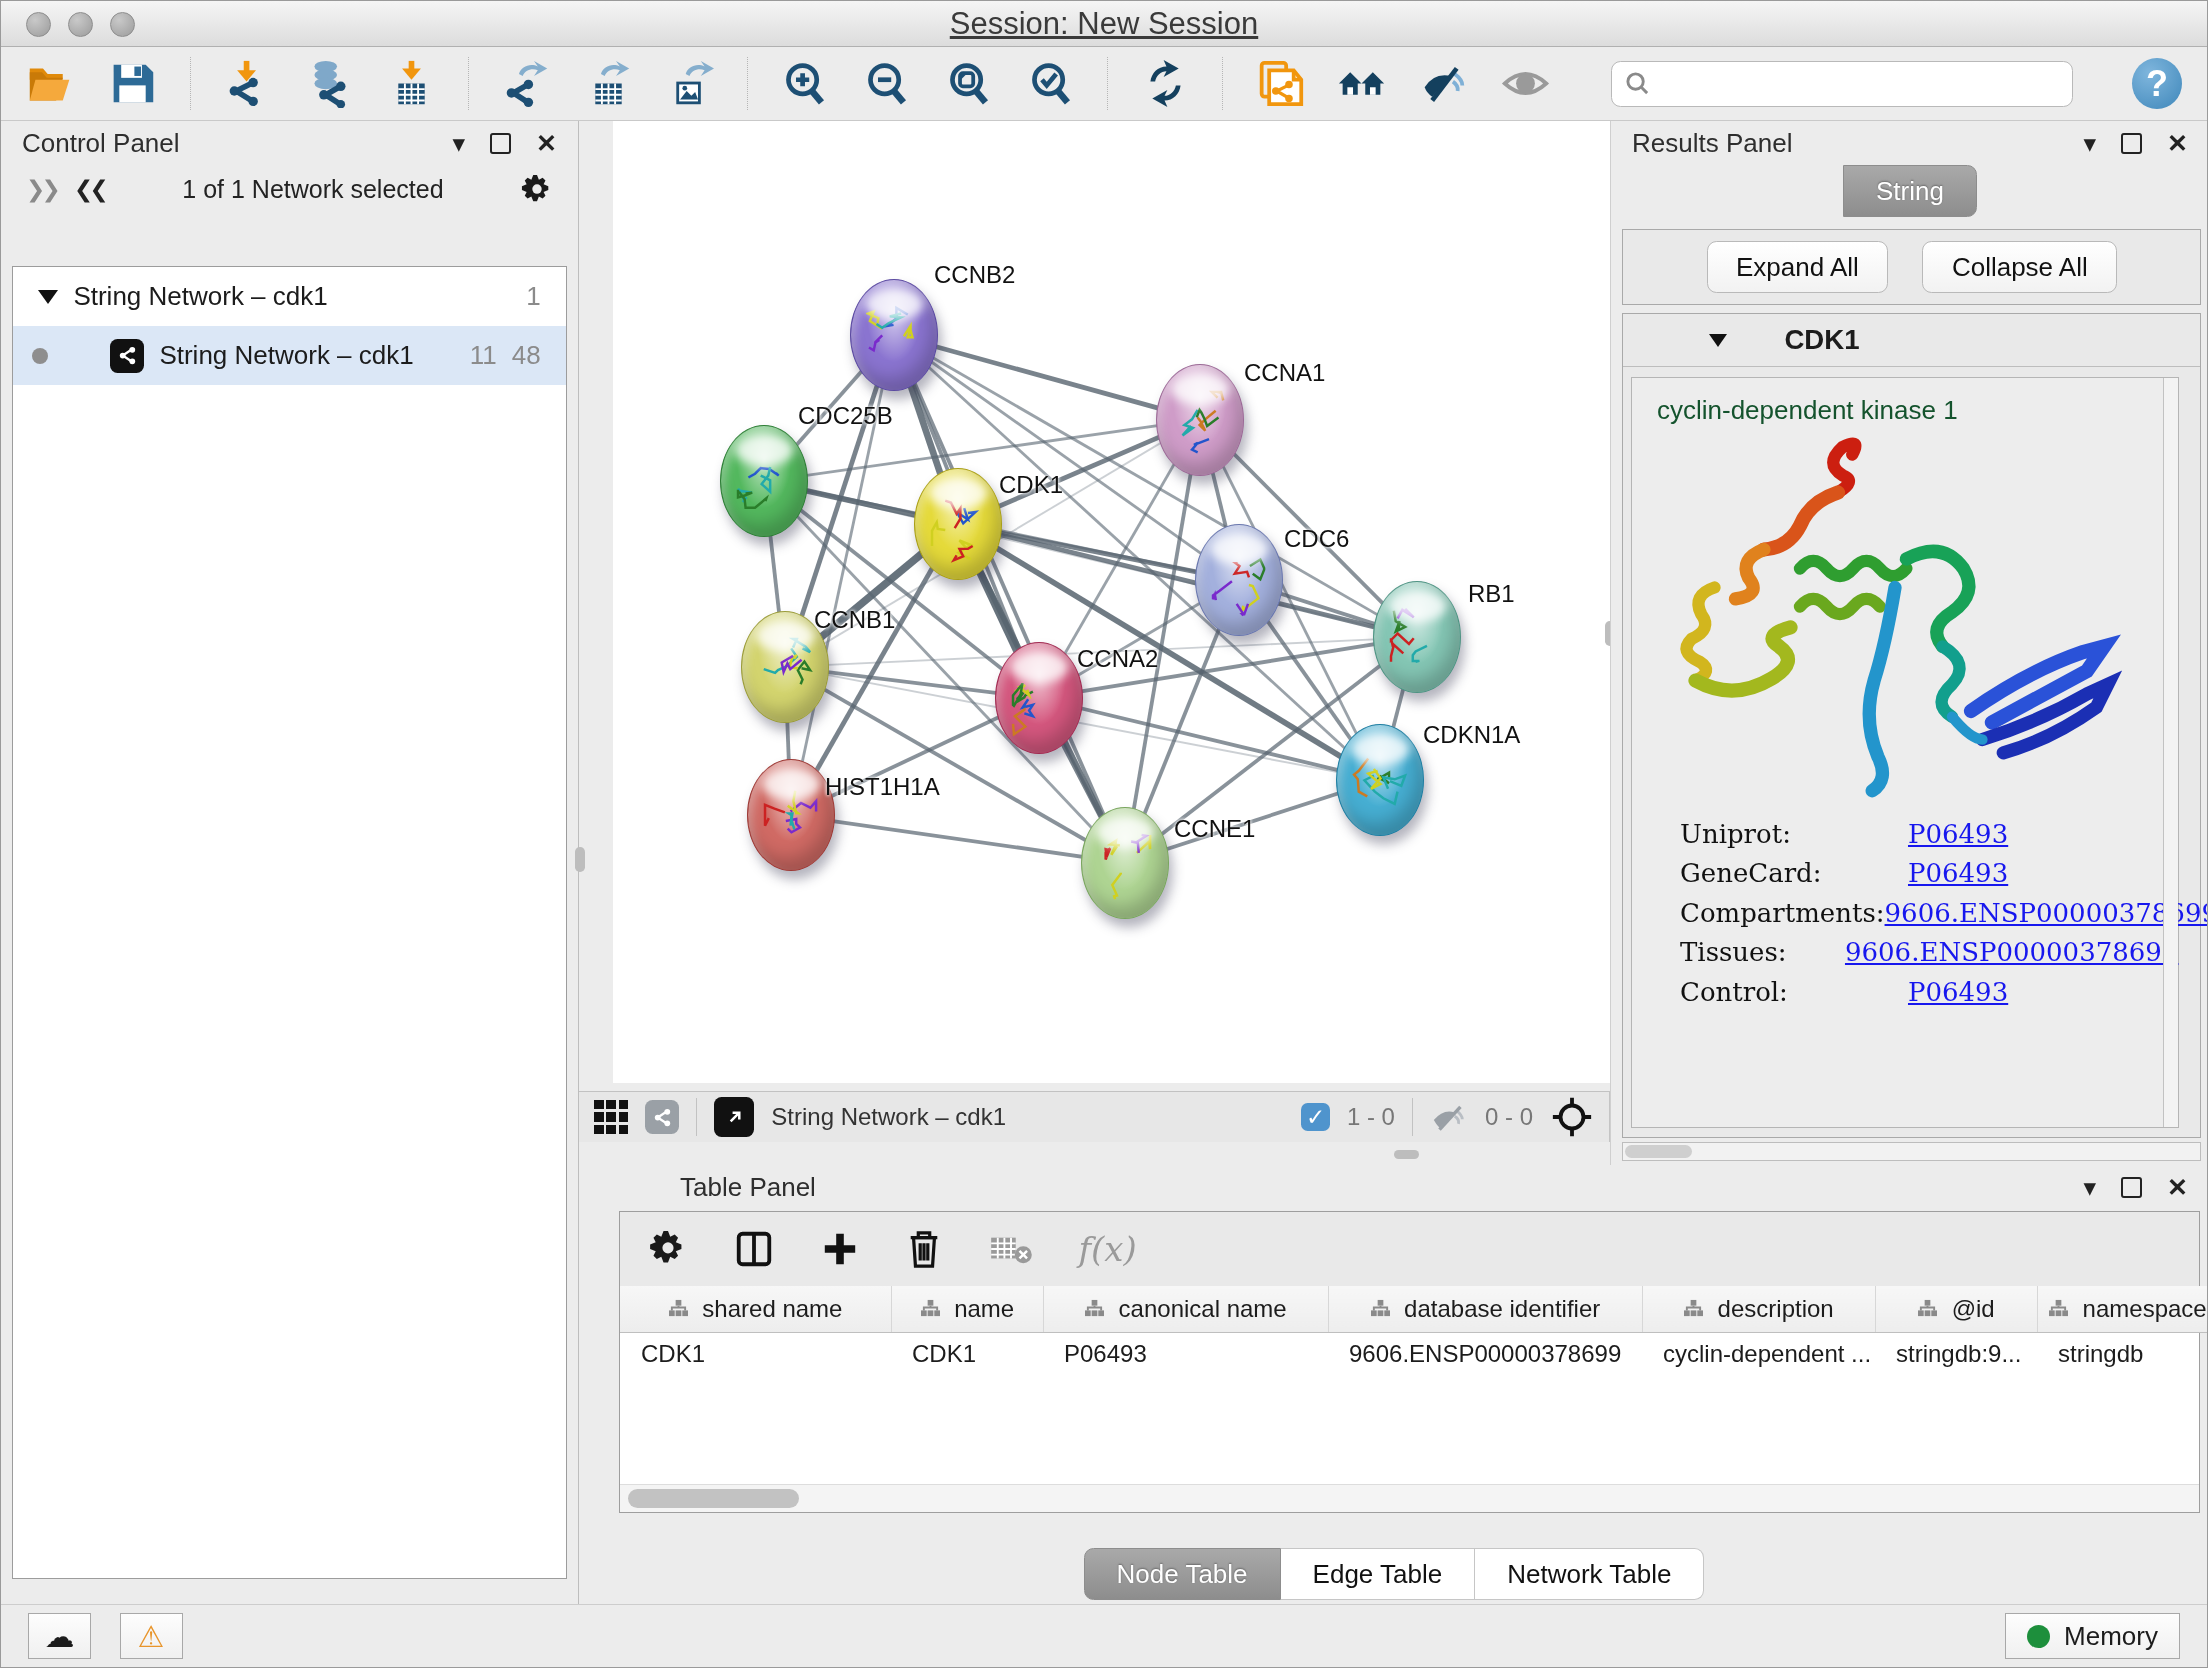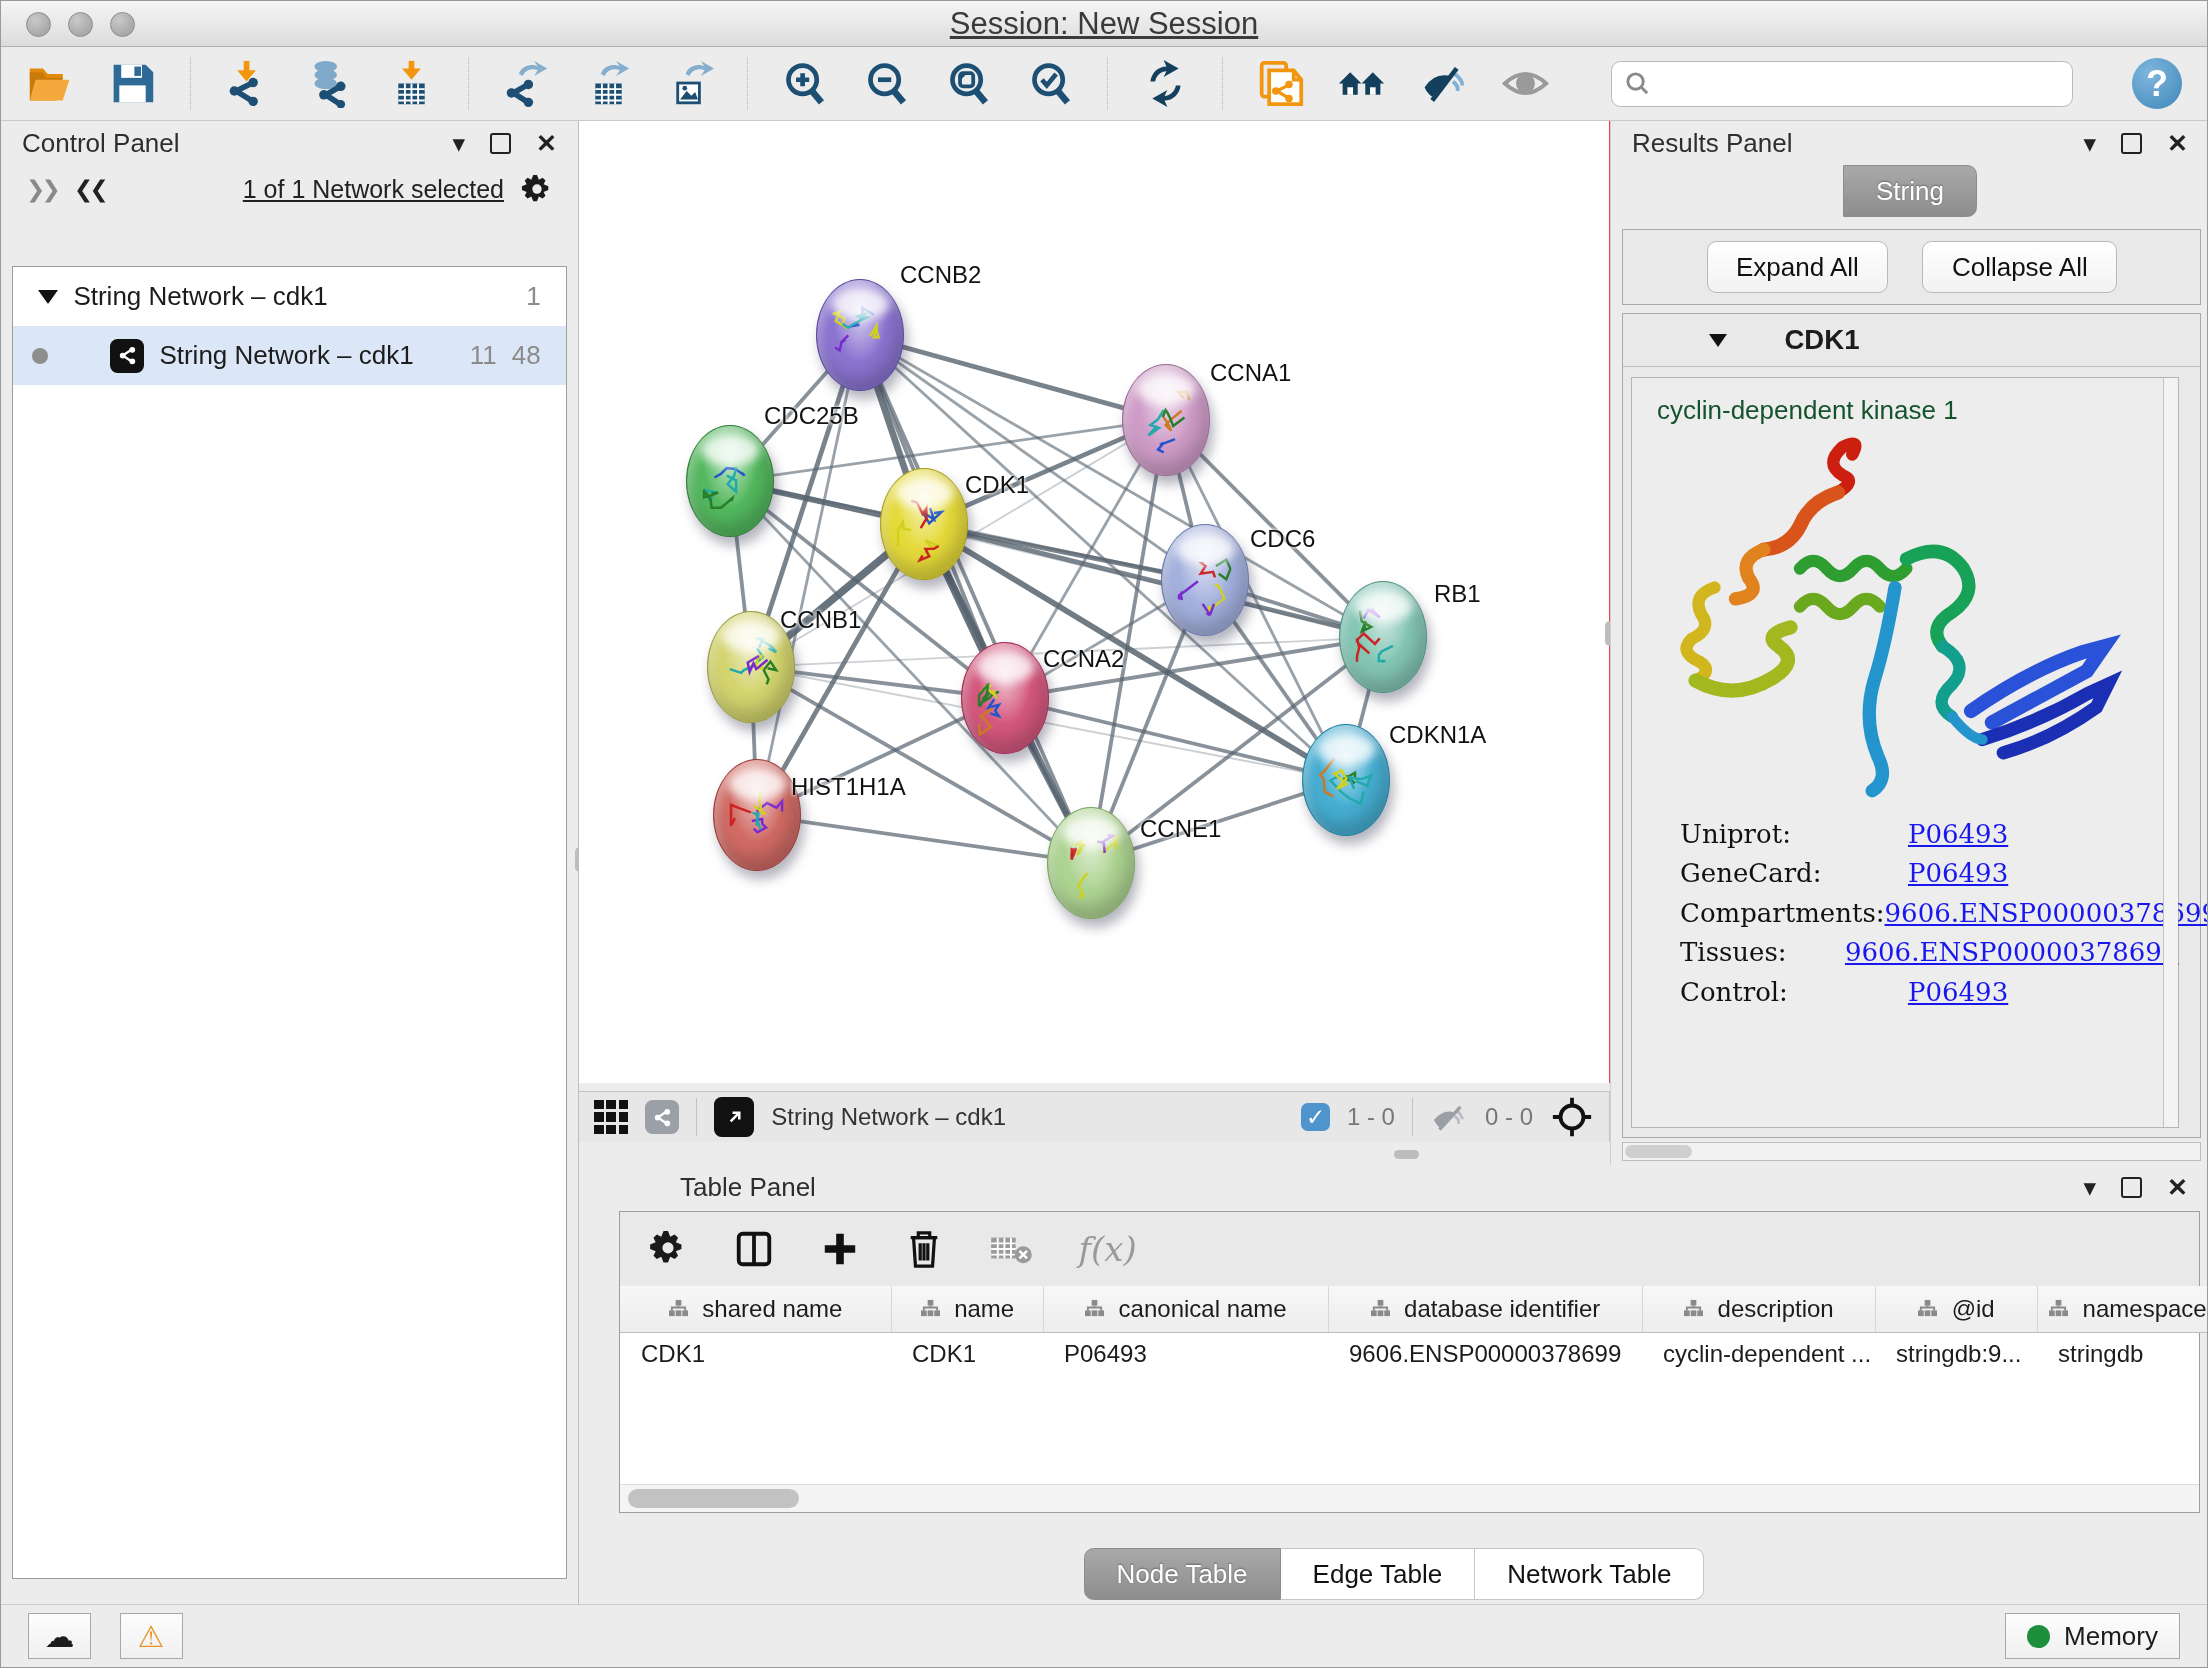--- a/index.html
+++ b/index.html
@@ -37,33 +37,33 @@
   .seg{display:flex;}
   .seg .tab{font-size:26px; padding:9.5px 32px; background:#fff; border:1px solid #c6c6c6; border-left:none; color:#111;}
   .seg .tab:first-child{border-left:1px solid #c6c6c6; border-radius:9.5px 0 0 9.5px;}
   .seg .tab:last-child{border-radius:0 9.5px 9.5px 0;}
   .seg .tab.sel{background:linear-gradient(#a9a9a9,#8d8d8d); color:#fff; border-color:#8d8d8d;
     text-shadow:0 -1px 1.9px rgba(0,0,0,.35);}
   
   .control-panel{position:absolute; left:0; top:120px; width:578px; height:1486px; background:#ececec;
     border-right:1px solid #bdbdbd;}
   .cp-status{height:49px; display:flex; align-items:center; padding:0 25px; gap:17px; font-size:25px; color:#222;}
-  .cp-status .mid{flex:1; text-align:right;text-decoration:underline;}
+  .cp-status .mid{flex:1; text-align:center;}
   .tree-box{position:absolute; left:11.4px; right:11.4px; top:145px; bottom:28.5px; background:#fff; border:1px solid #9c9c9c;}
   .tree-row{height:59px; display:flex; align-items:center; font-size:26px; gap:15px; padding:0 25px;}
   .tree-row .grow{flex:1;}
   .tree-row .cnt{color:#8b8b8b;}
   .tree-row.child{background:#dbe7f6; padding-left:19px;}
   .dot{width:16px; height:16px; border-radius:50%; background:#8e8e8e;}
   .badge{width:34px; height:34px; border-radius:7.6px; background:#111; display:flex; align-items:center; justify-content:center;}
   .badge.gray{background:#9aa0a6;}
   .badge svg{width:23px; height:23px;}
   .tri{width:0; height:0; border-left:10.5px solid transparent; border-right:10.5px solid transparent; border-top:14.3px solid #111;}
   
-  .network-area{position:absolute; left:578px; top:120px; width:1031px; height:962px; background:#fff;
+  .network-area{position:absolute; left:612px; top:120px; width:1031px; height:962px; background:#fff;
     border-right:1px solid #ef4444;}
   .net-edges{position:absolute; inset:0;}
   .node{position:absolute; width:88px; height:112px; border-radius:50%;
     box-shadow:3.8px 8.6px 11.4px rgba(40,40,70,.35), inset -5.7px -11.4px 17px rgba(0,0,0,.22), inset 3.8px 5.7px 9.5px rgba(255,255,255,.35);}
   .node::after{content:""; position:absolute; left:14.3px; top:7.6px; width:59px; height:32px; border-radius:50%;
     background:rgba(255,255,255,.8); filter:blur(4.8px);}
   .node svg{position:absolute; left:15px; top:25px;}
   .node-label{position:absolute; font-size:24px; color:#111; white-space:nowrap;
     text-shadow:0 0 3.8px #fff,0 0 3.8px #fff;}
   .net-toolbar{position:absolute; left:578px; top:1090px; width:1031px; height:51px; background:#e7e7e7;

